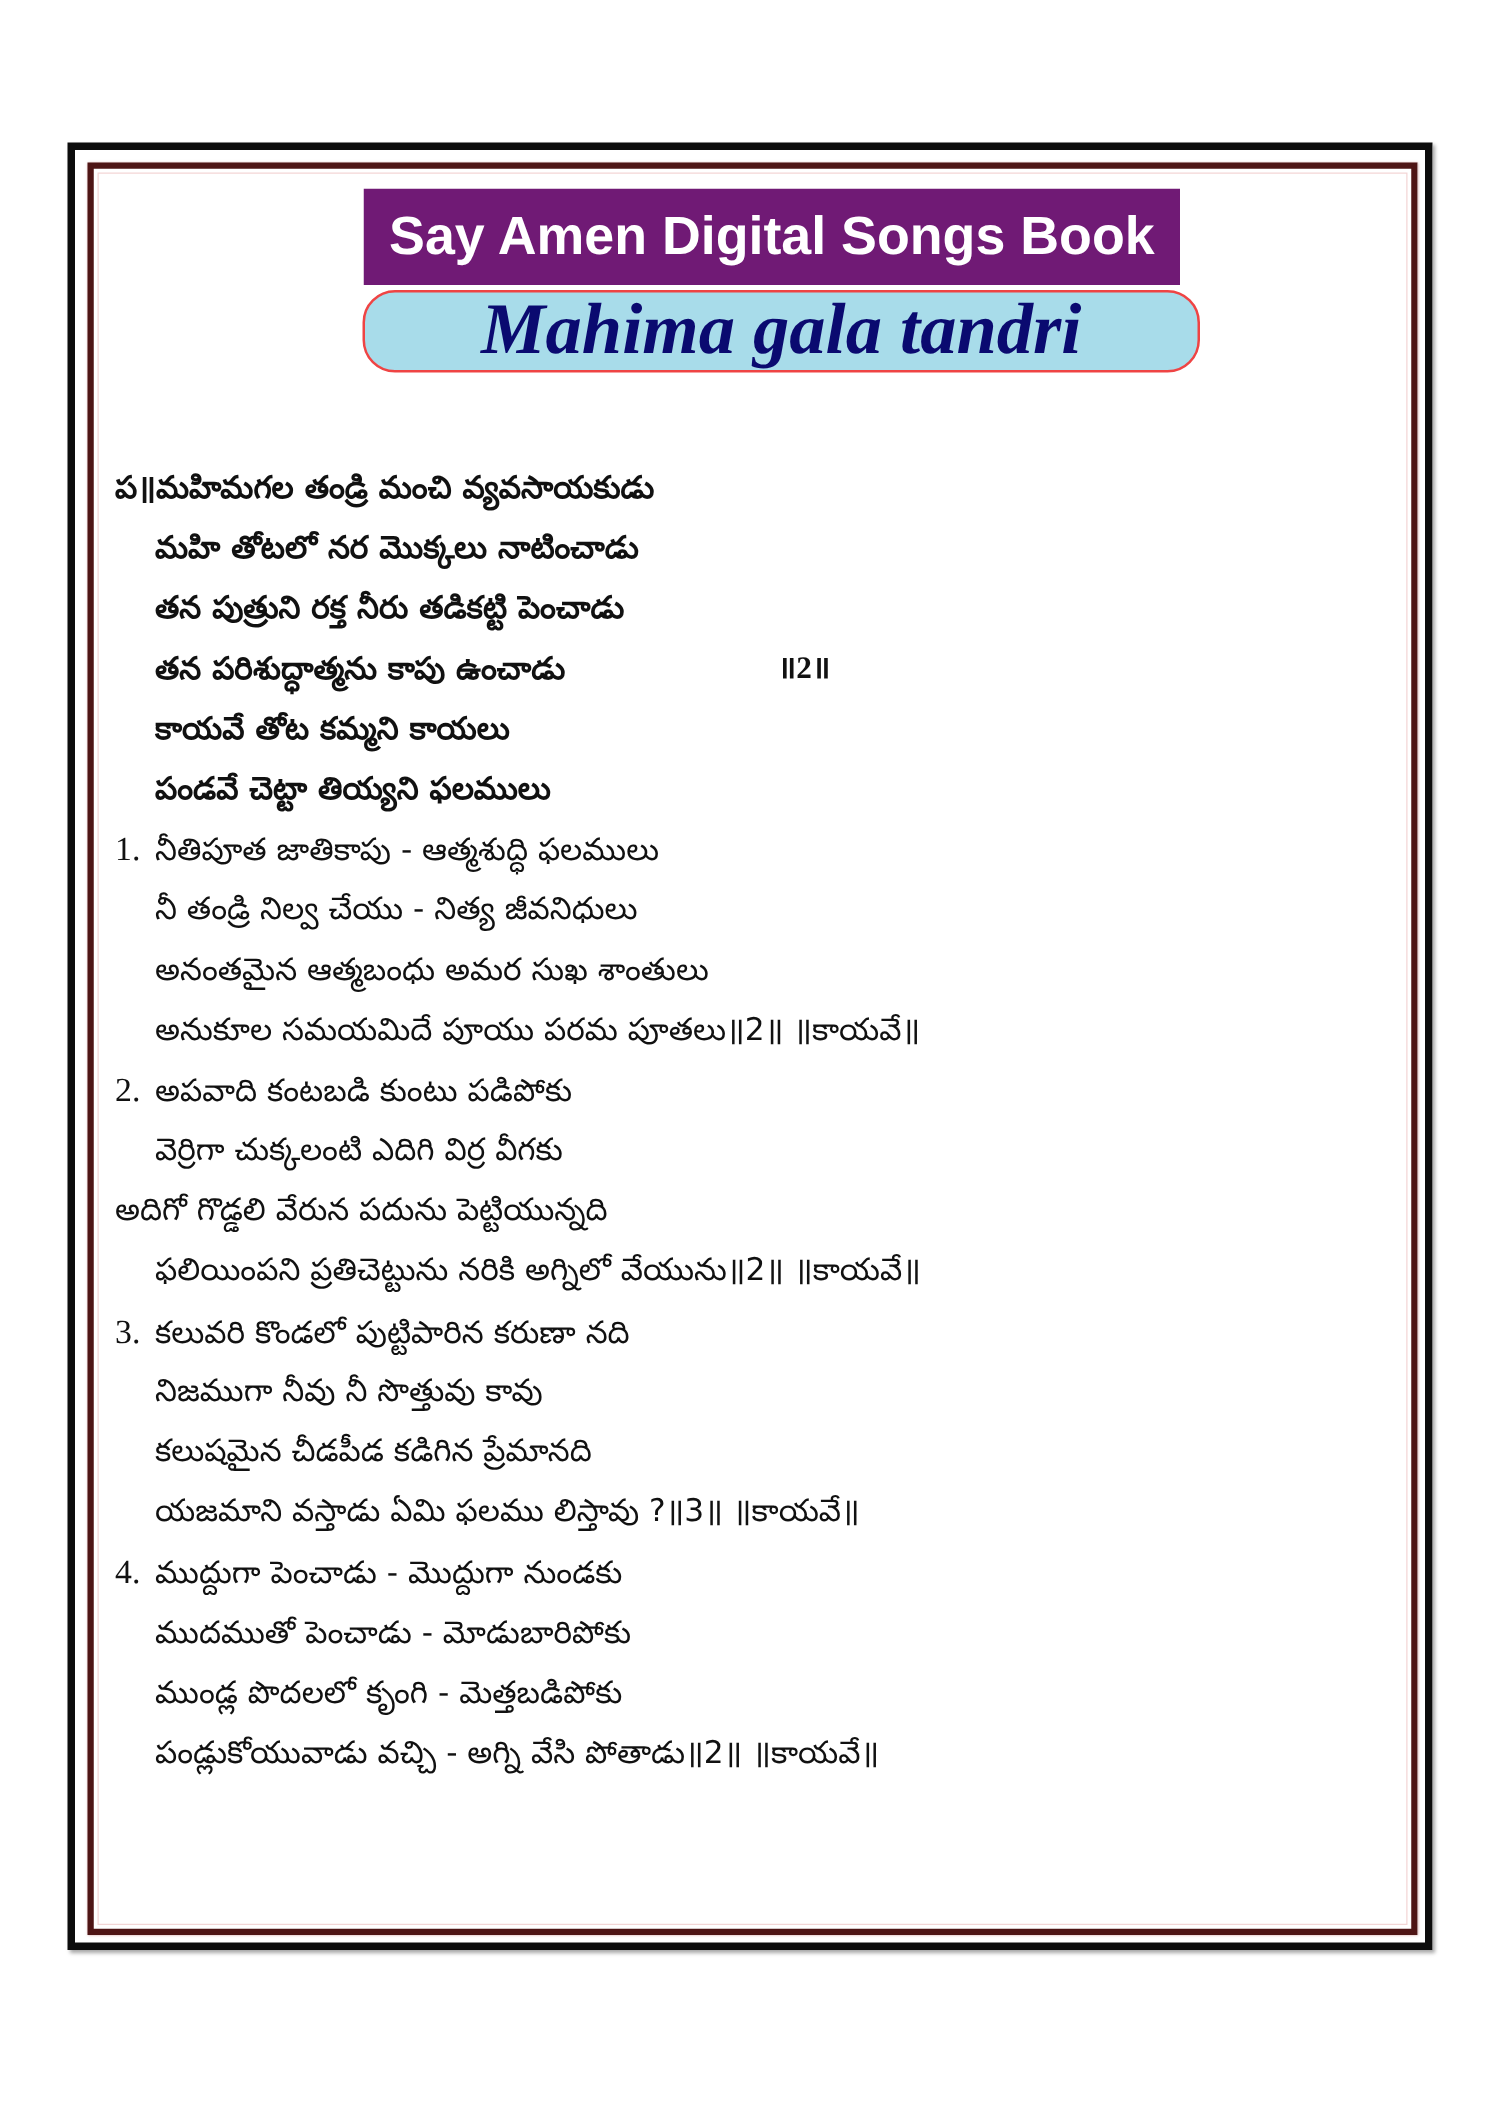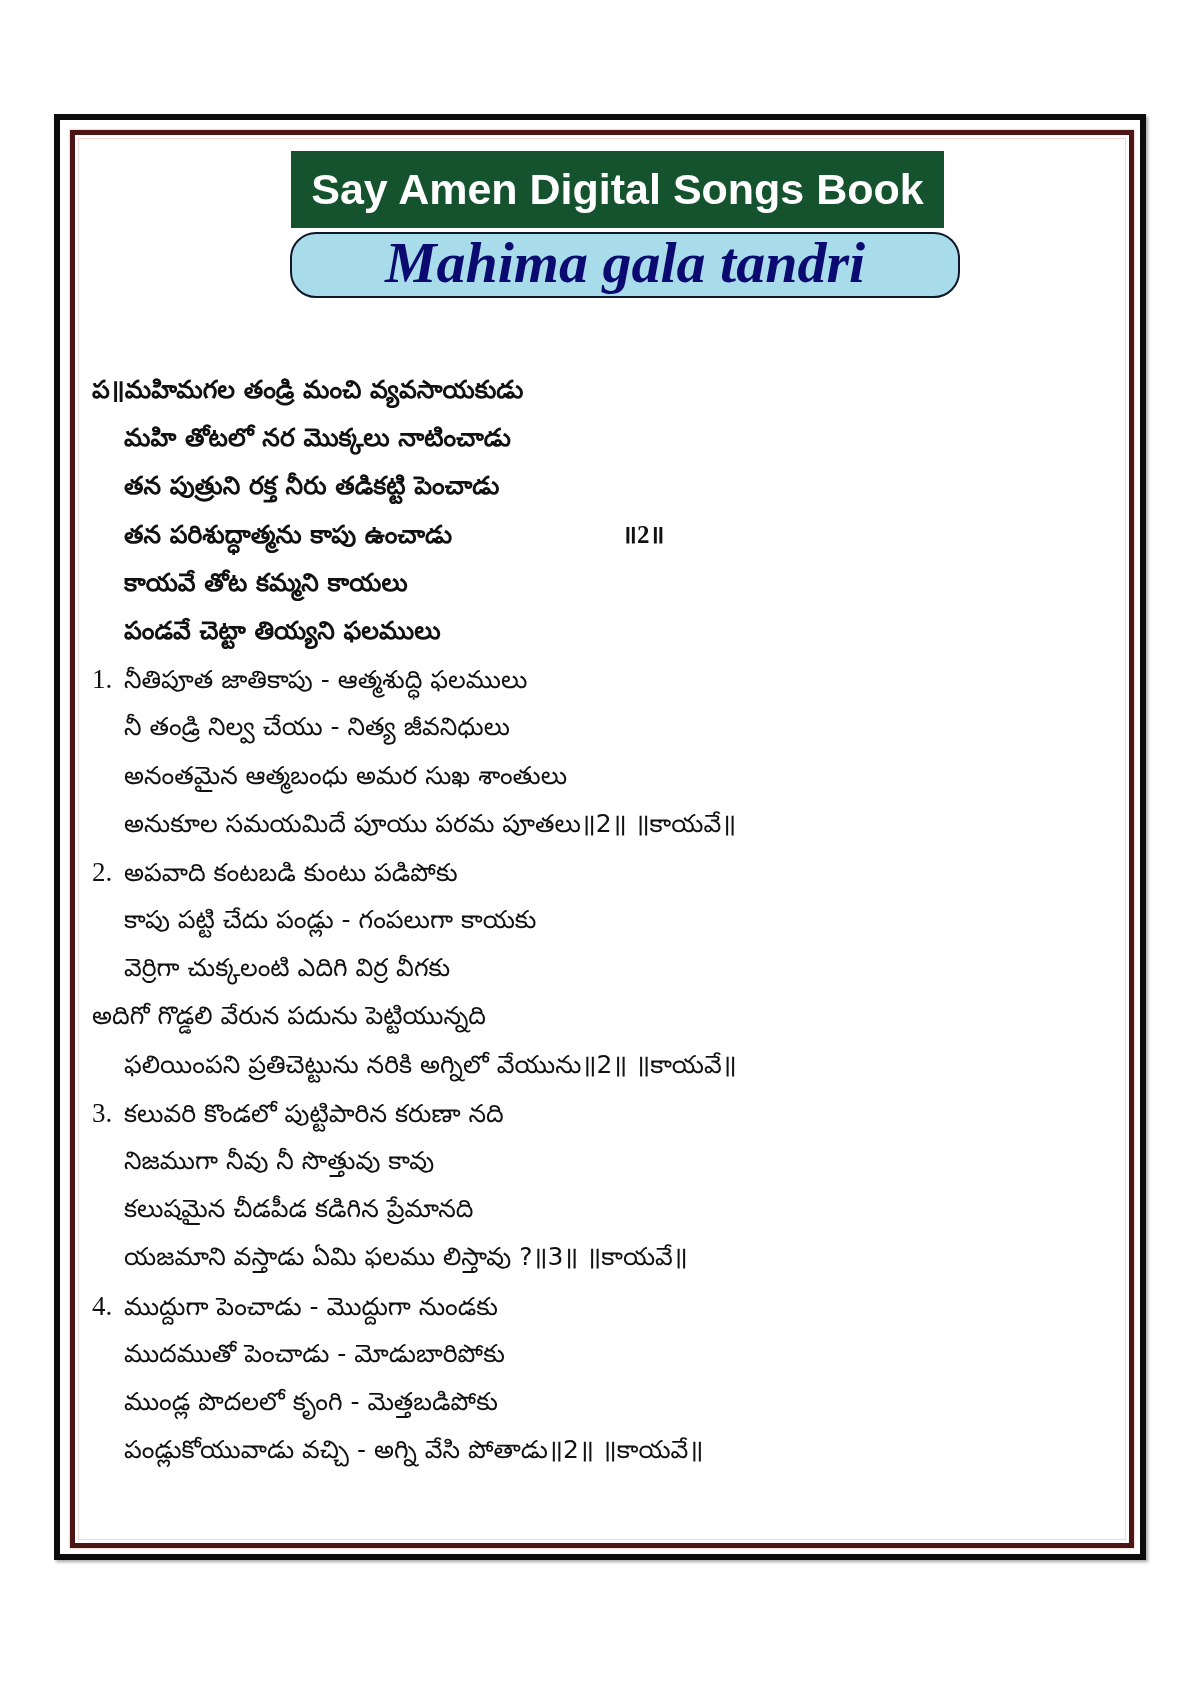--- a/index.html
+++ b/index.html
@@ -38,40 +38,40 @@
       position: absolute;
       left: 3px; top: 3px; right: 3px; bottom: 3px;
       border: 1px solid #f3d6d6;
     }
     .header-box {
       position: absolute;
       left: 291px;
       top: 151px;
       width: 653px;
       height: 77px;
-      background: #14532d;
+      background: #701a75;
       display: flex;
       align-items: center;
       justify-content: center;
     }
     .header-title {
       color: #ffffff;
       font-family: "Liberation Sans", sans-serif;
       font-weight: bold;
       font-size: 43px;
       letter-spacing: 0px;
     }
     .subtitle-pill {
       position: absolute;
       left: 290px;
       top: 232px;
       width: 666px;
       height: 62px;
       background: #a8dcea;
-      border: 2px solid #0f172a;
+      border: 2px solid #ef4444;
       border-radius: 26px;
       display: flex;
       align-items: center;
       justify-content: center;
     }
     .subtitle-text {
       color: #0a0a70;
       font-family: "Liberation Serif", serif;
       font-weight: bold;
       font-style: italic;
@@ -136,21 +136,20 @@
   <div class="line bold indent"><span>తన పరిశుద్ధాత్మను కాపు ఉంచాడు</span><span class="repeat-mark">॥2॥</span></div>
   <div class="line bold indent"><span>కాయవే తోట కమ్మని కాయలు</span></div>
   <div class="line bold indent"><span>పండవే చెట్టా తియ్యని ఫలములు</span></div>
 
   <div class="line"><span class="num">1.</span><span>నీతిపూత జాతికాపు - ఆత్మశుద్ధి ఫలములు</span></div>
   <div class="line indent"><span>నీ తండ్రి నిల్వ చేయు - నిత్య జీవనిధులు</span></div>
   <div class="line indent"><span>అనంతమైన ఆత్మబంధు అమర సుఖ శాంతులు</span></div>
   <div class="line indent"><span>అనుకూల సమయమిదే పూయు పరమ పూతలు॥2॥ ॥కాయవే॥</span></div>
 
   <div class="line"><span class="num">2.</span><span>అపవాది కంటబడి కుంటు పడిపోకు</span></div>
-  <div class="line indent"><span>కాపు పట్టి చేదు పండ్లు - గంపలుగా కాయకు</span></div>
   <div class="line indent"><span>వెర్రిగా చుక్కలంటి ఎదిగి విర్ర వీగకు</span></div>
   <div class="line"><span>అదిగో గొడ్డలి వేరున పదును పెట్టియున్నది</span></div>
   <div class="line indent"><span>ఫలియింపని ప్రతిచెట్టును నరికి అగ్నిలో వేయును॥2॥ ॥కాయవే॥</span></div>
 
   <div class="line"><span class="num">3.</span><span>కలువరి కొండలో పుట్టిపారిన కరుణా నది</span></div>
   <div class="line indent"><span>నిజముగా నీవు నీ సొత్తువు కావు</span></div>
   <div class="line indent"><span>కలుషమైన చీడపీడ కడిగిన ప్రేమానది</span></div>
   <div class="line indent"><span>యజమాని వస్తాడు ఏమి ఫలము లిస్తావు ?॥3॥ ॥కాయవే॥</span></div>
 
   <div class="line"><span class="num">4.</span><span>ముద్దుగా పెంచాడు - మొద్దుగా నుండకు</span></div>

